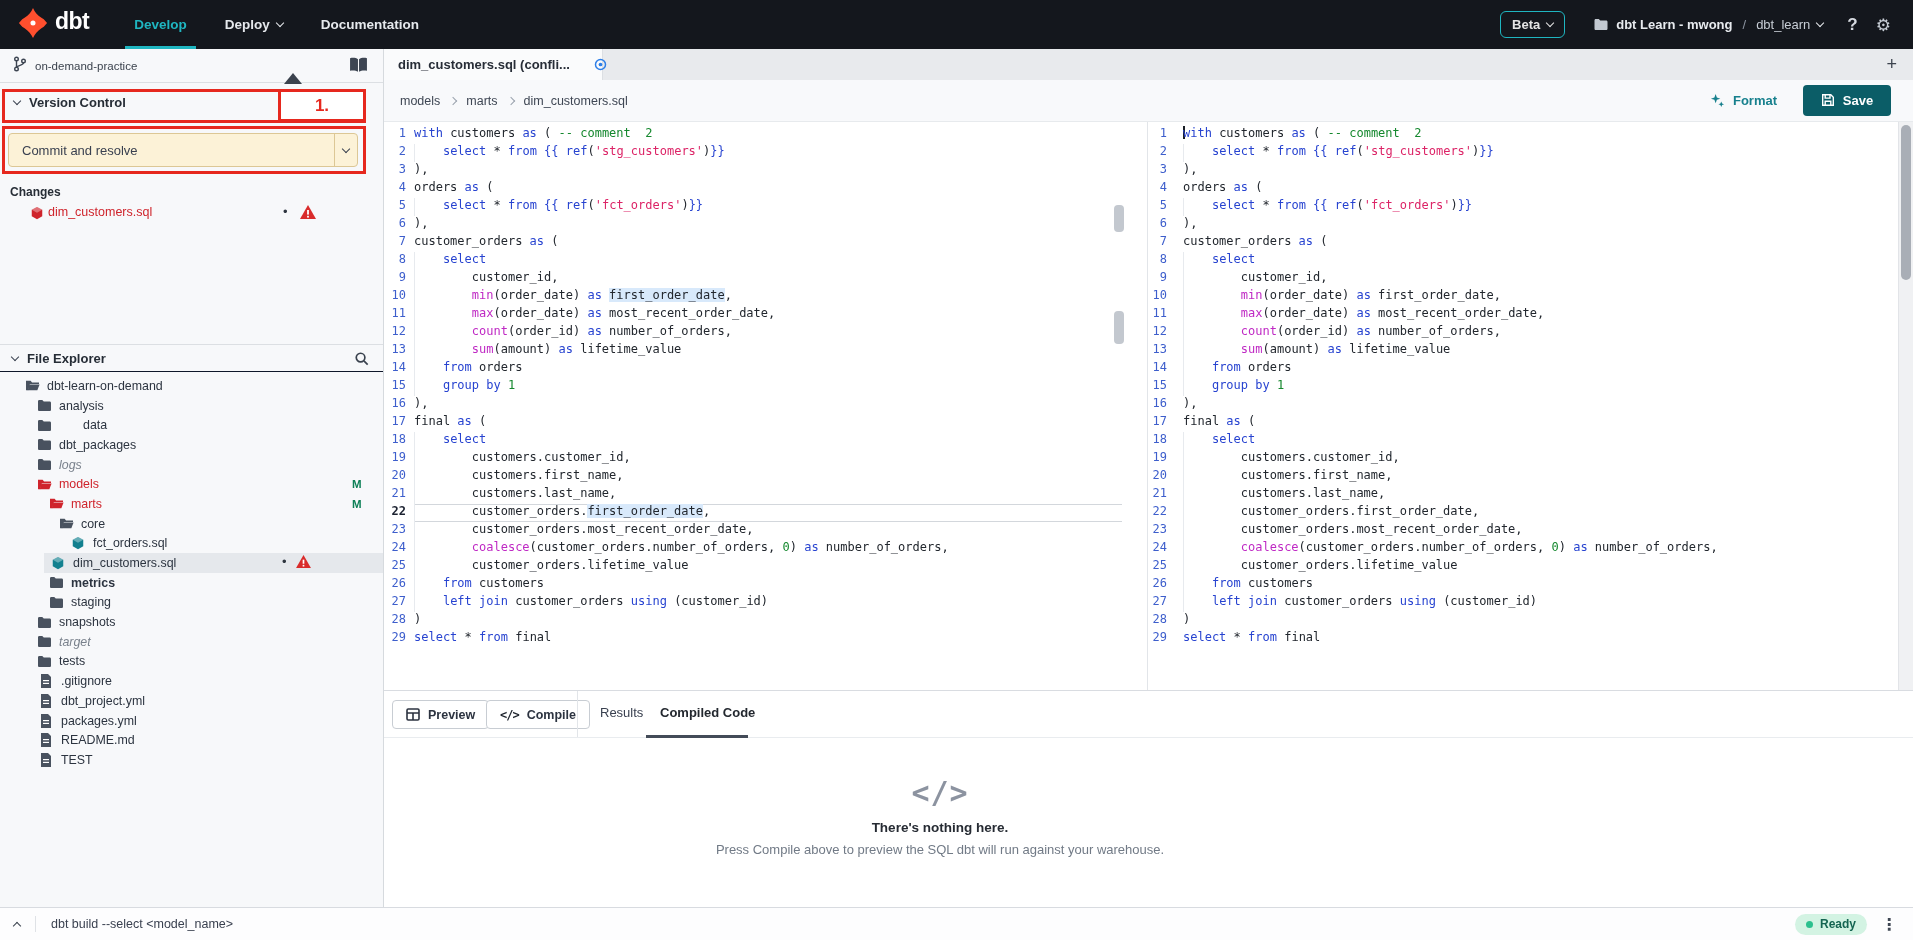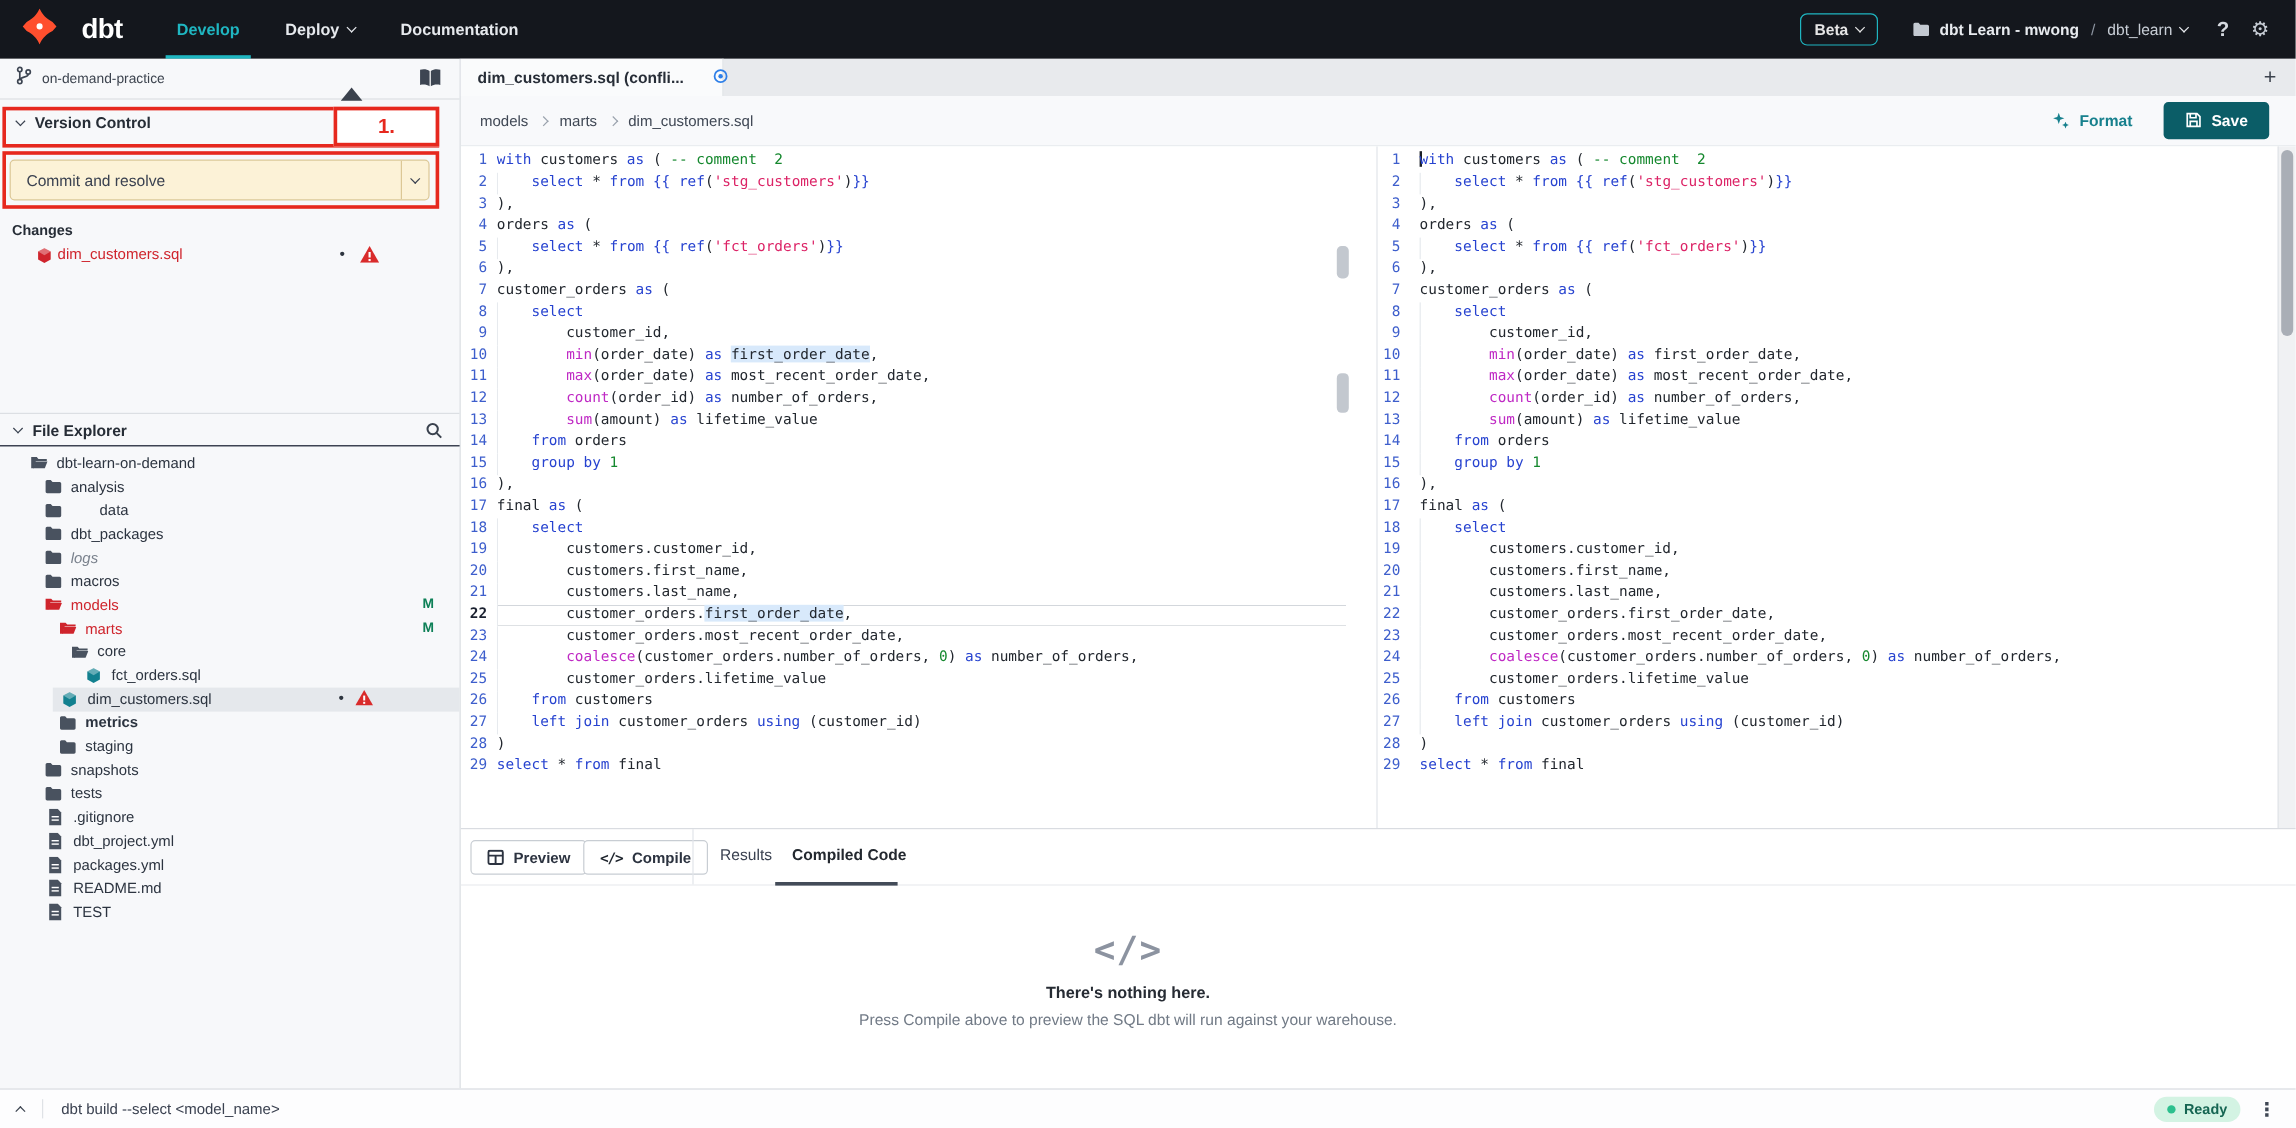--- a/index.html
+++ b/index.html
@@ -1,21 +1,21 @@
 <!DOCTYPE html>
 <html><head>
 <meta charset="utf-8">
 <style>
   html,body{margin:0;padding:0}
   body{width:1913px;height:940px;position:relative;overflow:hidden;background:#fff;
        font-family:"Liberation Sans","DejaVu Sans",sans-serif;color:#2c3340}
   
   .topnav{position:absolute;left:0;top:0;width:1913px;height:49px;background:#14171d;
           display:flex;align-items:center;padding:0 0 0 18px;box-sizing:border-box}
-  .brand{display:flex;align-items:center;gap:20px}
+  .brand{display:flex;align-items:flex-start;gap:7px}
   .brand-text{color:#fff;font-weight:bold;font-size:23px;letter-spacing:-.5px}
   .nav{display:flex;margin-left:26px;height:49px}
   .nav-item{display:flex;align-items:center;gap:7px;padding:0 19px;height:49px;position:relative;
             color:#e6e9ed;font-size:13.5px;font-weight:bold;cursor:pointer}
   .nav-item.active{color:#1fb6c1}
   .nav-item.active::after{content:"";position:absolute;left:10px;right:10px;bottom:0;height:3px;background:#1fb6c1}
   .nav-right{margin-left:auto;display:flex;align-items:center;padding-right:22px;gap:0}
   .beta-btn{display:flex;align-items:center;gap:7px;border:1.5px solid #1fb6c1;color:#e5e5e5;
             border-radius:6px;padding:5px 11px;font-size:13px;font-weight:bold;margin-right:28px;cursor:pointer}
   .ws{display:flex;align-items:center;gap:7px;color:#e8ebef;font-size:13px;font-weight:bold}
@@ -295,28 +295,20 @@
         <span class="tname">dbt_packages</span>
       </div>
       <div class="trow muted" style="padding-left: 36px;">
         <span class="tico">
           <svg width="15" height="13" viewBox="0 0 16 14">
             <path fill="#49525f" d="M1 2.5c0-.8.6-1.5 1.4-1.5h3.2l1.6 1.8h6.4c.8 0 1.4.7 1.4 1.5v7.2c0 .8-.6 1.5-1.4 1.5H2.4c-.8 0-1.4-.7-1.4-1.5z"></path>
           </svg>
         </span>
         <span class="tname">logs</span>
       </div>
-      <div class="trow" style="padding-left: 36px;">
-        <span class="tico">
-          <svg width="15" height="13" viewBox="0 0 16 14">
-            <path fill="#49525f" d="M1 2.5c0-.8.6-1.5 1.4-1.5h3.2l1.6 1.8h6.4c.8 0 1.4.7 1.4 1.5v7.2c0 .8-.6 1.5-1.4 1.5H2.4c-.8 0-1.4-.7-1.4-1.5z"></path>
-          </svg>
-        </span>
-        <span class="tname">macros</span>
-      </div>
       <div class="trow red" style="padding-left: 36px;">
         <span class="tico">
           <svg width="15" height="13" viewBox="0 0 16 14">
             <path fill="#cf242c" d="M1 2h5l1.5 1.7H15v1.8H5.2L3.4 12H1z"></path>
             <path fill="#cf242c" d="M4.6 6h11L13.2 12H2.8z"></path>
           </svg>
         </span>
         <span class="tname">models</span>
         <span class="tbadge">M</span>
       </div>
@@ -379,20 +371,28 @@
         </span>
         <span class="tname">staging</span>
       </div>
       <div class="trow" style="padding-left: 36px;">
         <span class="tico">
           <svg width="15" height="13" viewBox="0 0 16 14">
             <path fill="#49525f" d="M1 2.5c0-.8.6-1.5 1.4-1.5h3.2l1.6 1.8h6.4c.8 0 1.4.7 1.4 1.5v7.2c0 .8-.6 1.5-1.4 1.5H2.4c-.8 0-1.4-.7-1.4-1.5z"></path>
           </svg>
         </span>
         <span class="tname">snapshots</span>
+      </div>
+      <div class="trow muted" style="padding-left: 36px;">
+        <span class="tico">
+          <svg width="15" height="13" viewBox="0 0 16 14">
+            <path fill="#49525f" d="M1 2.5c0-.8.6-1.5 1.4-1.5h3.2l1.6 1.8h6.4c.8 0 1.4.7 1.4 1.5v7.2c0 .8-.6 1.5-1.4 1.5H2.4c-.8 0-1.4-.7-1.4-1.5z"></path>
+          </svg>
+        </span>
+        <span class="tname">target</span>
       </div>
       <div class="trow" style="padding-left: 36px;">
         <span class="tico">
           <svg width="15" height="13" viewBox="0 0 16 14">
             <path fill="#49525f" d="M1 2.5c0-.8.6-1.5 1.4-1.5h3.2l1.6 1.8h6.4c.8 0 1.4.7 1.4 1.5v7.2c0 .8-.6 1.5-1.4 1.5H2.4c-.8 0-1.4-.7-1.4-1.5z"></path>
           </svg>
         </span>
         <span class="tname">tests</span>
       </div>
       <div class="trow" style="padding-left: 38px;">

